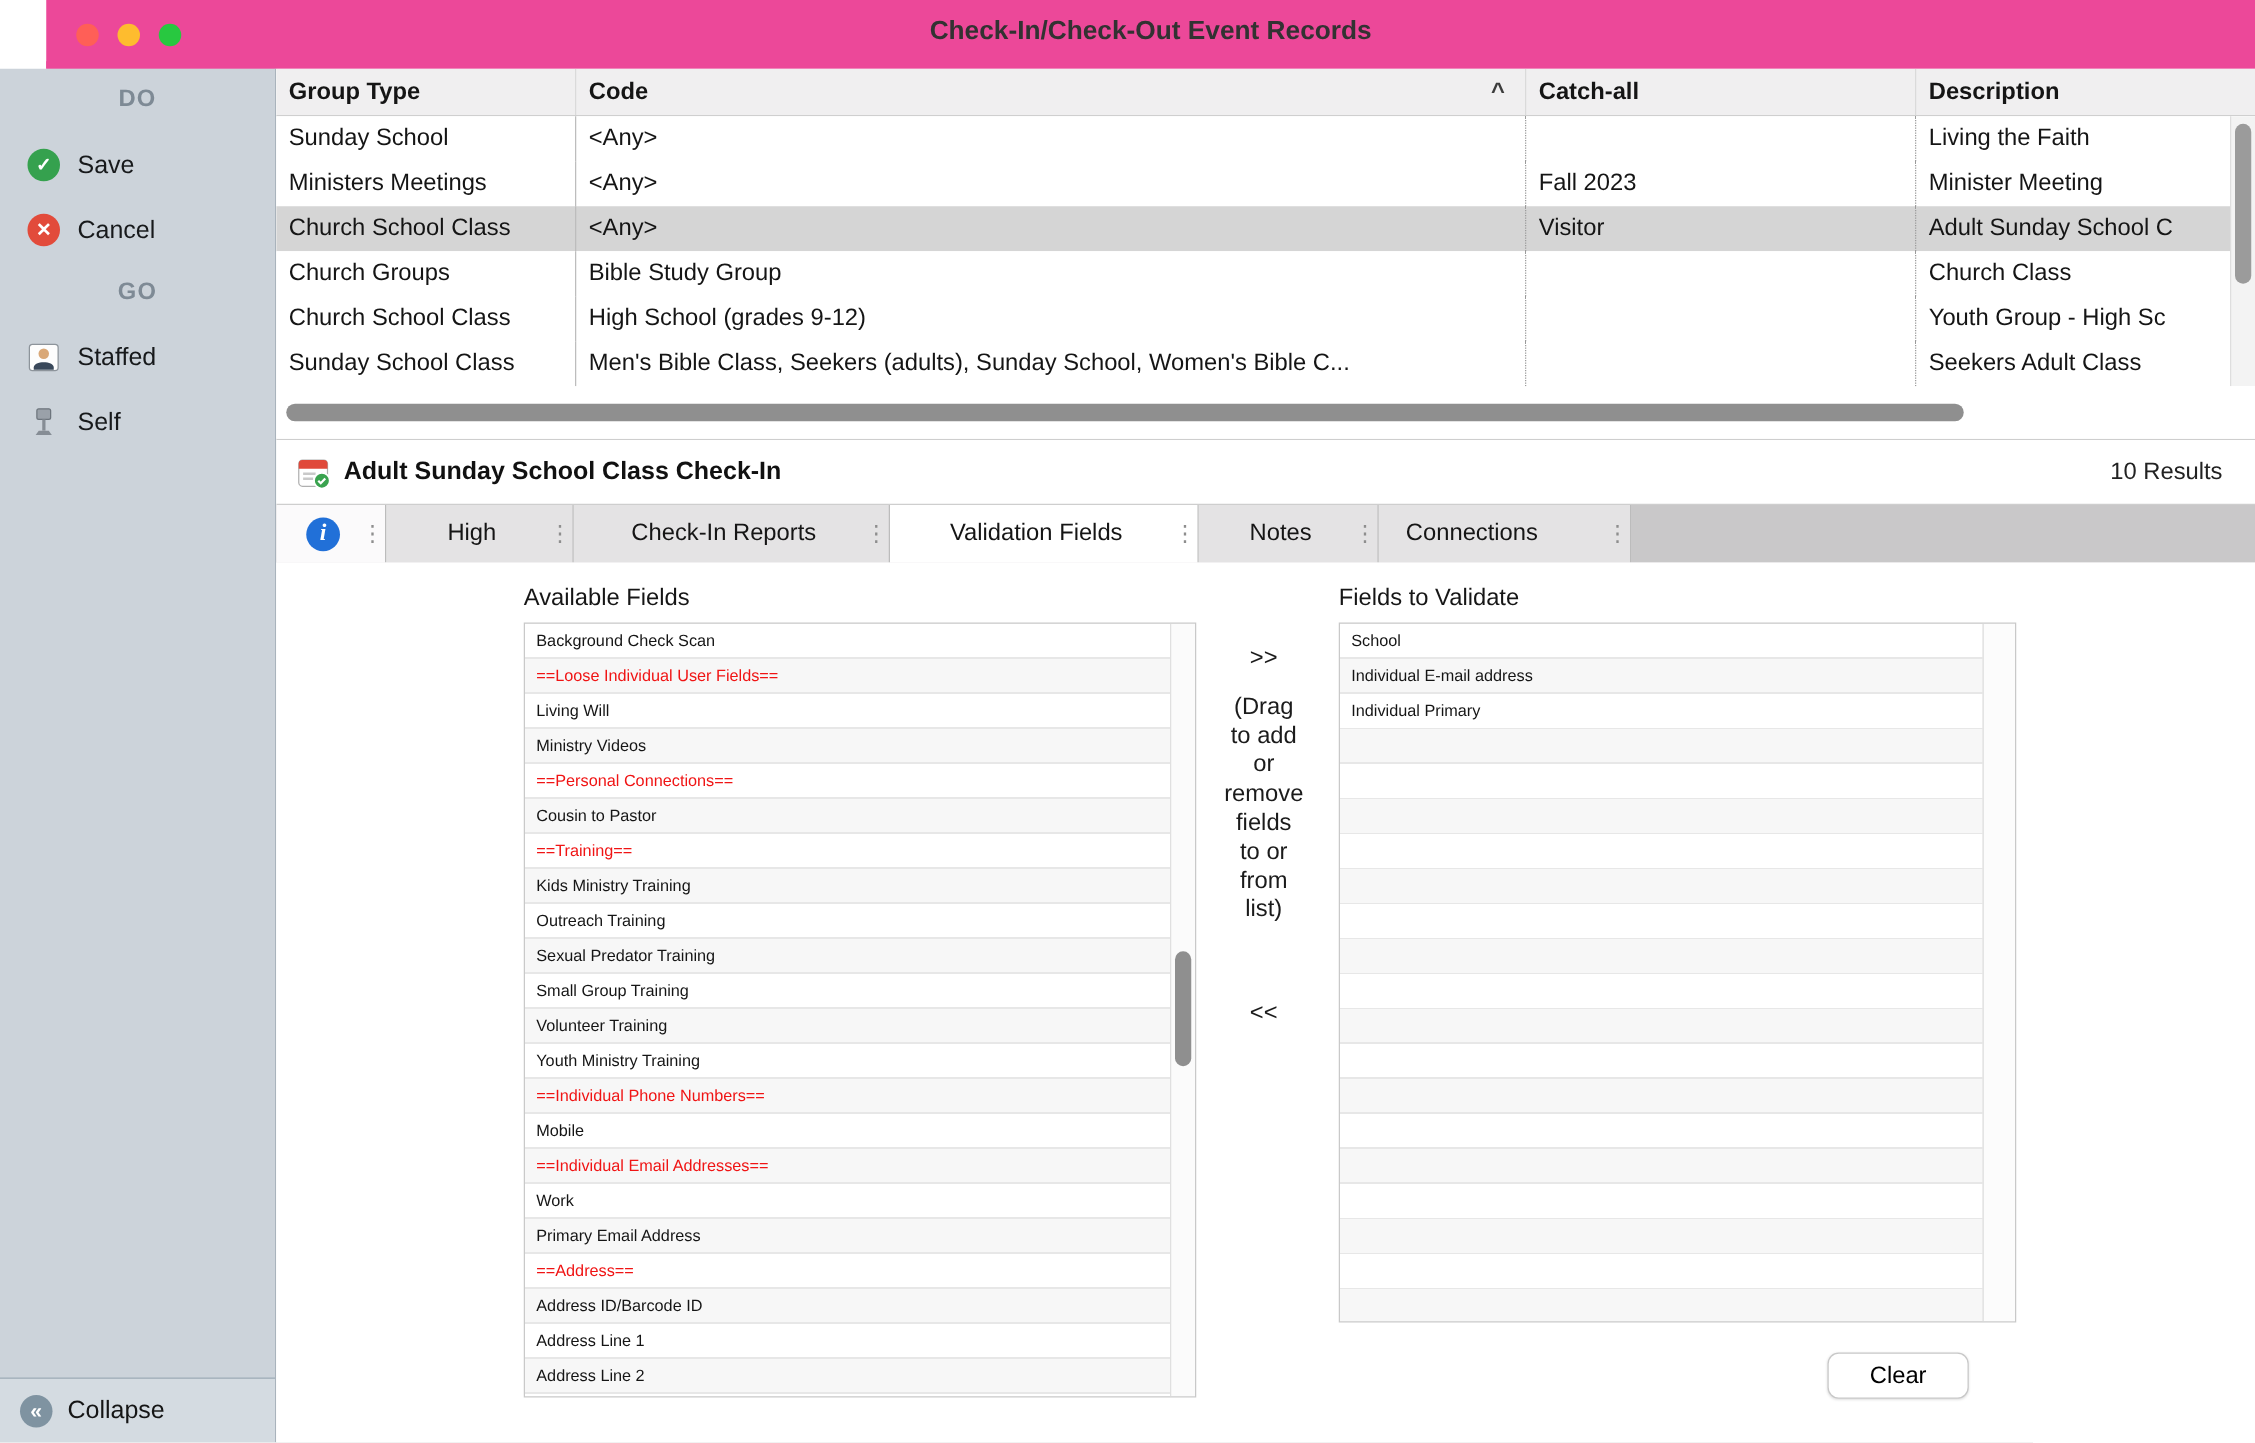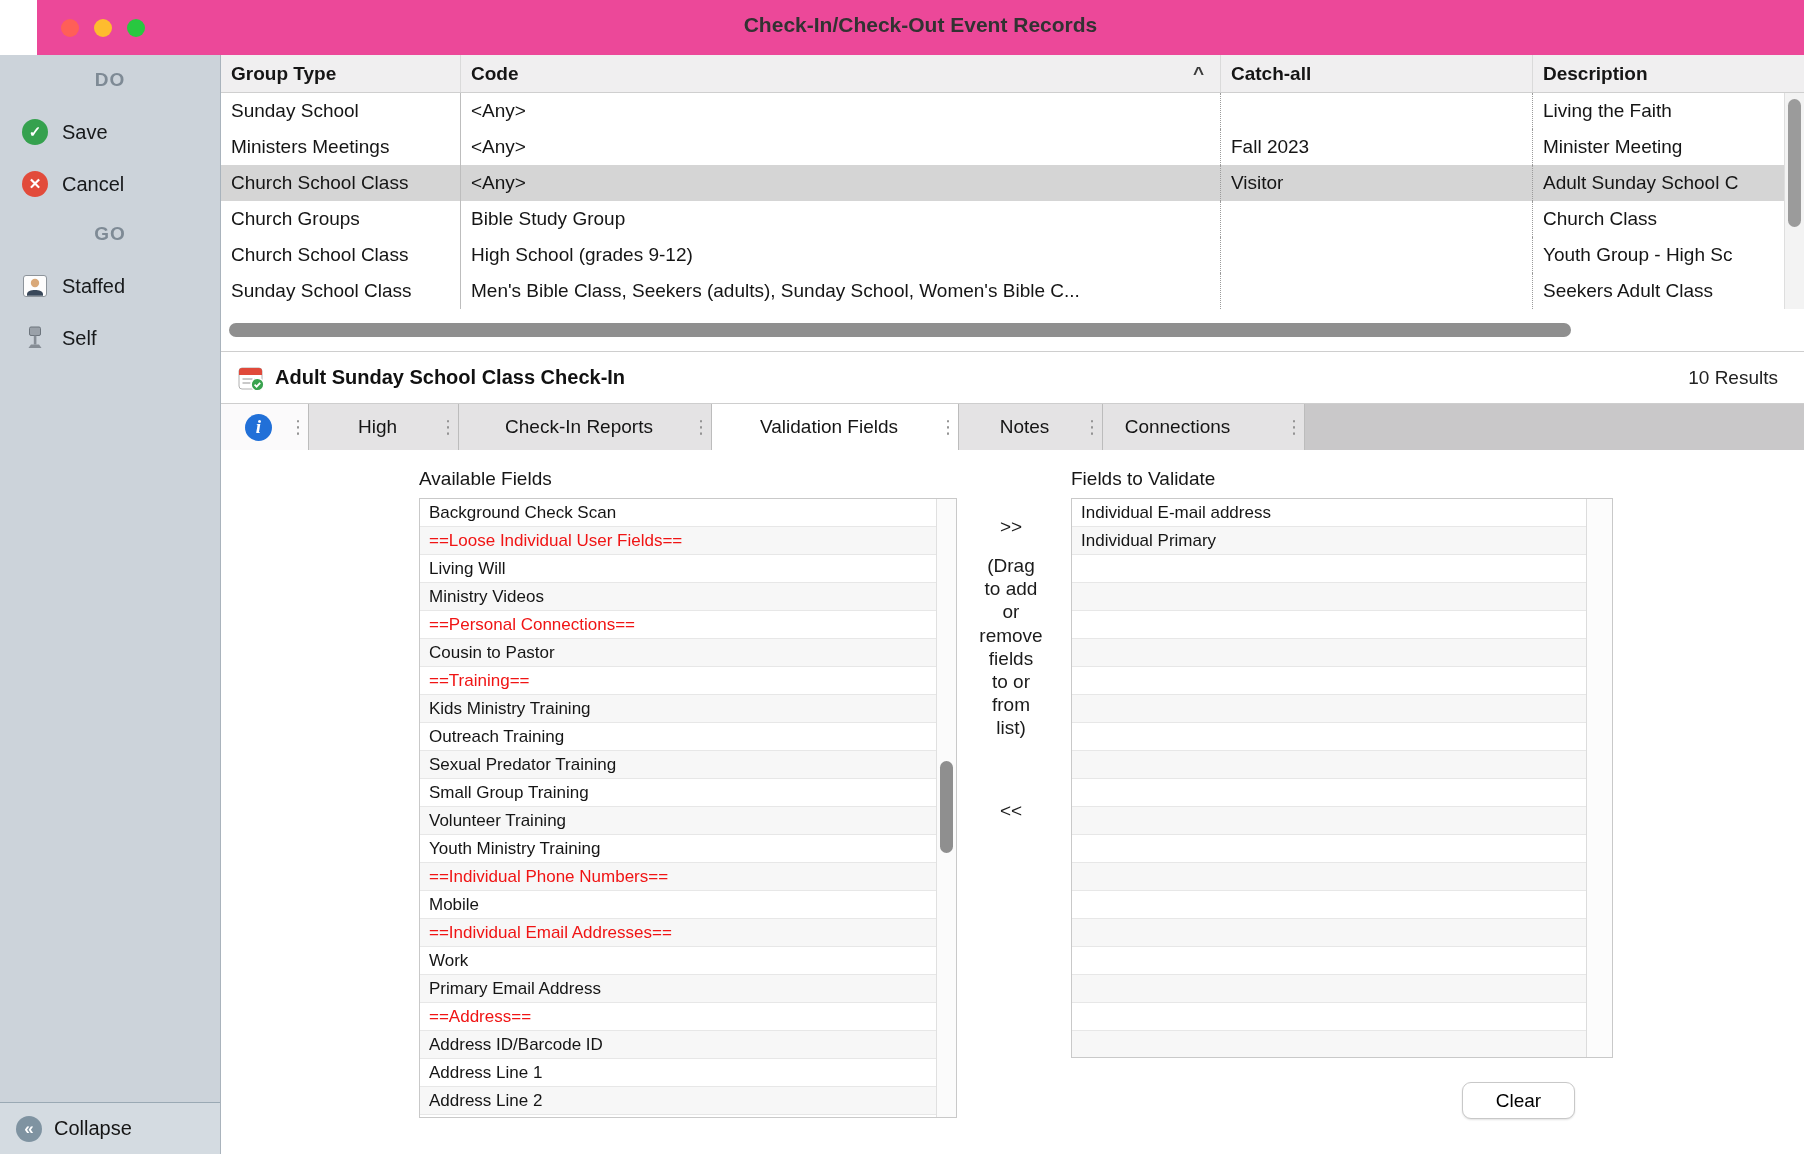--- a/index.html
+++ b/index.html
@@ -77,21 +77,21 @@
   .content { position:relative; height:704px; background:#fff; }
   .panel-label { position:absolute; font-size:19px; color:#161616; }
   .lbl-avail { left:198px; top:18px; }
   .lbl-valid { left:850px; top:18px; }
   .flist { position:absolute; border:1px solid #c9c9c9; overflow:hidden;
     background-image:repeating-linear-gradient(to bottom,
       #ffffff 0px, #ffffff 27px, #e7e7e7 27px, #e7e7e7 28px,
       #f7f7f7 28px, #f7f7f7 55px, #e7e7e7 55px, #e7e7e7 56px); }
   .flist.left { left:198px; top:48px; width:538px; height:620px; }
   .flist.right { left:850px; top:48px; width:542px; height:560px; }
-  .flist .row { height:28px; line-height:27px; padding:0 24px 0 9px; font-size:17px;
+  .flist .row { height:28px; line-height:27px; padding:0 24px 0 9px; font-size:13px;
     white-space:nowrap; overflow:hidden; cursor:pointer; }
   .flist .row.cat { color:#f01414; }
   .lscroll { position:absolute; top:0; right:0; width:20px; height:100%; background:#fbfbfb;
     border-left:1px solid #e0e0e0; cursor:pointer; }
   .lthumb { position:absolute; top:262px; left:3px; width:13px; height:92px; background:#8f8f8f; border-radius:7px; }
   .rtrack { position:absolute; top:0; right:0; width:26px; height:100%; background:#fcfcfc;
     border-left:1px solid #dcdcdc; cursor:pointer; }
   .transfer { position:absolute; left:738px; top:0; width:104px; text-align:center; font-size:19px; color:#1b1b1b; }
   .t-add { position:absolute; top:66px; left:0; right:0; cursor:pointer; }
   .t-hint { position:absolute; top:104px; left:0; right:0; white-space:pre-line; line-height:1.22; }
@@ -303,20 +303,21 @@
 fields
 to or
 from
 list)</div>
           <div class="t-remove">&lt;&lt;</div>
         </div>
 
         <div class="panel-label lbl-valid">Fields to Validate</div>
 
         <div class="flist right">
+          <div class="row">School</div>
           <div class="row">Individual E-mail address</div>
           <div class="row">Individual Primary</div>
           <div class="rtrack"></div>
         </div>
 
         <button class="clear-btn">Clear</button>
 
       </div>
 
     </main>

